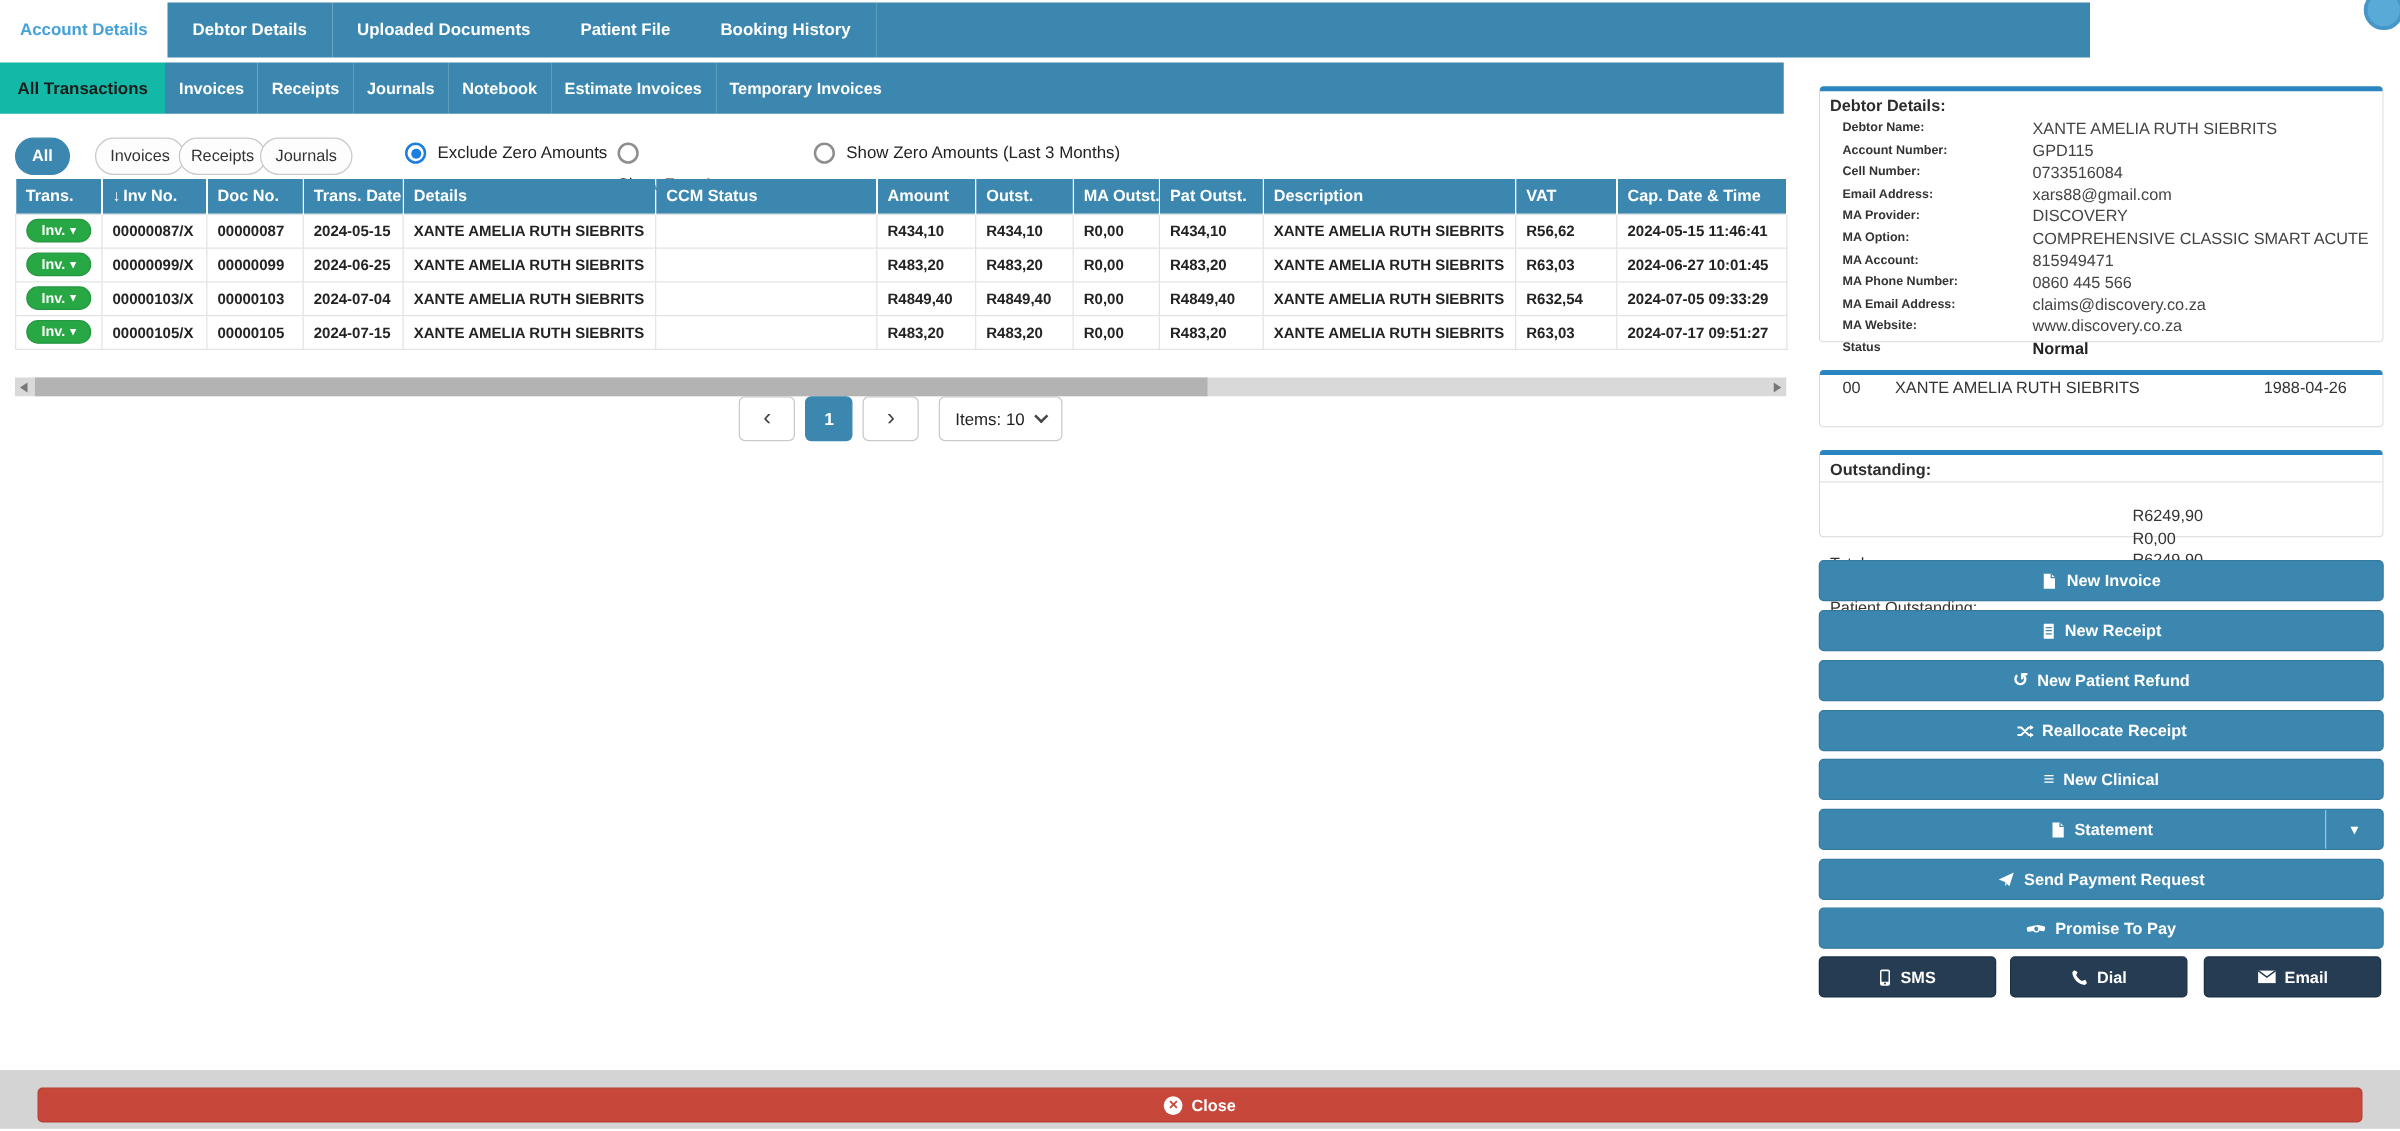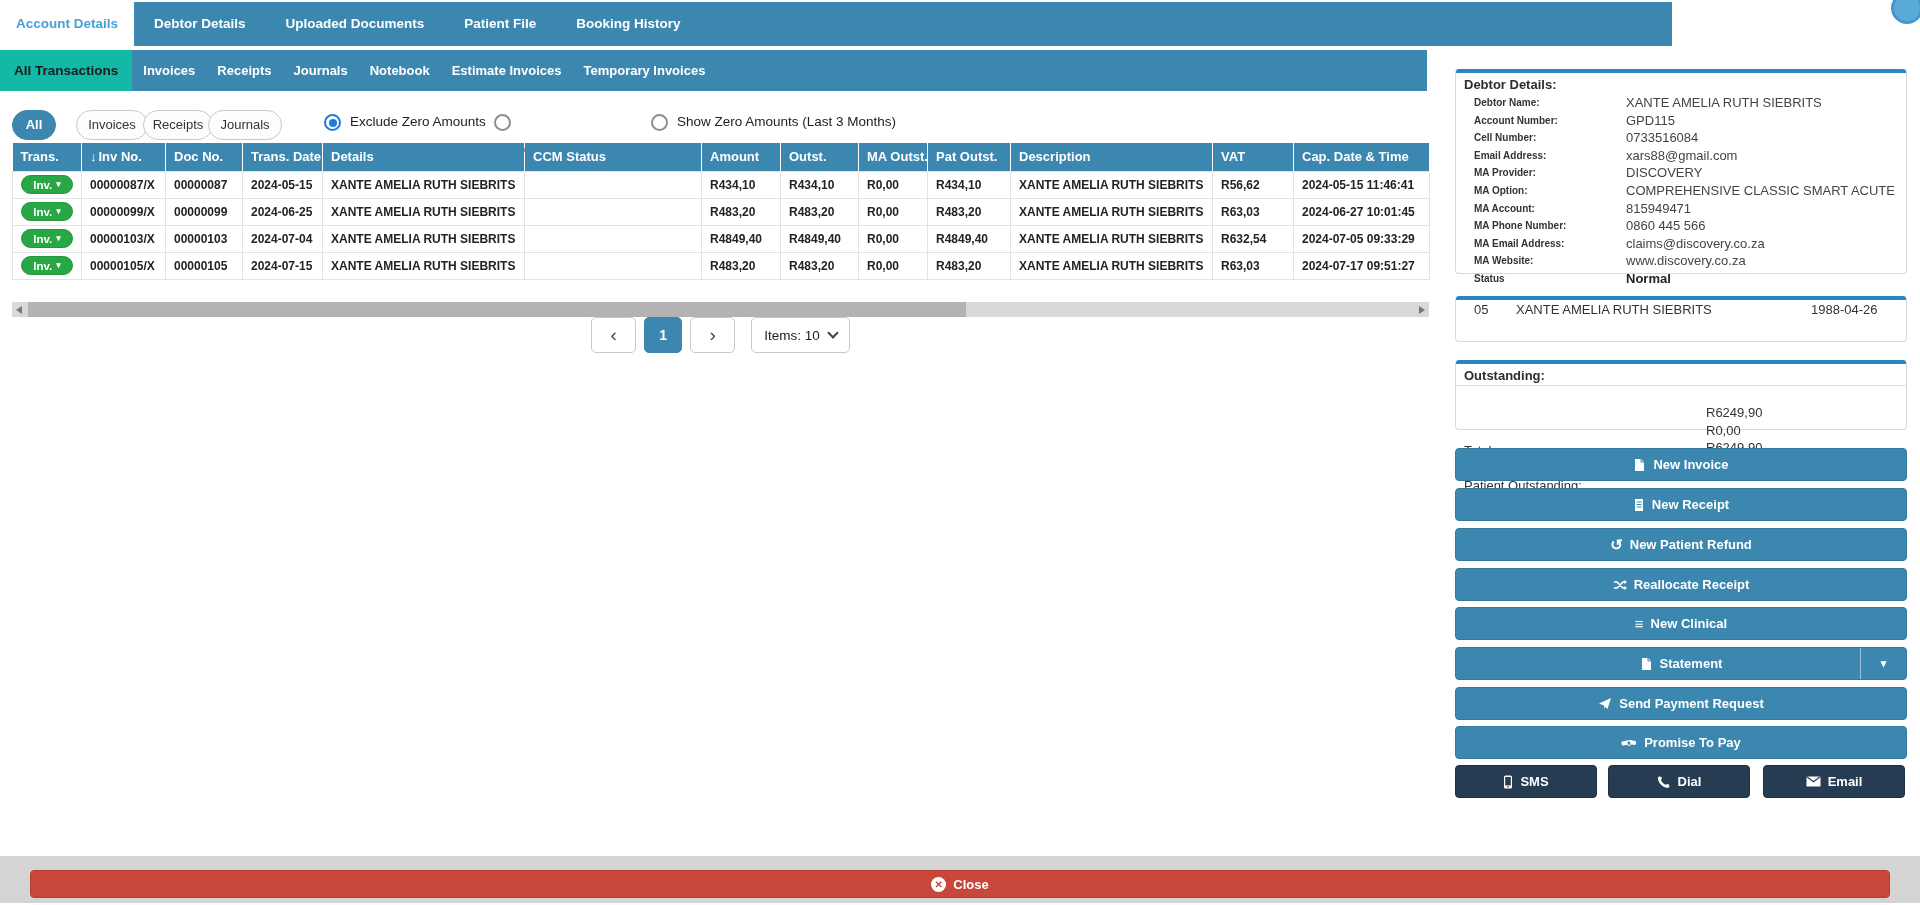--- a/index.html
+++ b/index.html
@@ -296,21 +296,21 @@
         <span class="fv">www.discovery.co.za</span>
       </div>
     <div class="frow">
         <span class="fl">Status</span>
         <span class="fv bold">Normal</span>
       </div>
   </div>
 
   <div class="card patients">
     <div class="prow">
-      <span class="pcode">05</span>
+      <span class="pcode">00</span>
       <span class="pname">XANTE AMELIA RUTH SIEBRITS</span>
       <span class="pdob">1988-04-26</span>
     </div>
   </div>
 
   <div class="card outst">
     <div class="ttl">Outstanding:</div>
     <div class="orow">
         <span class="ol">Total:</span>
         <span>R6249,90</span>

